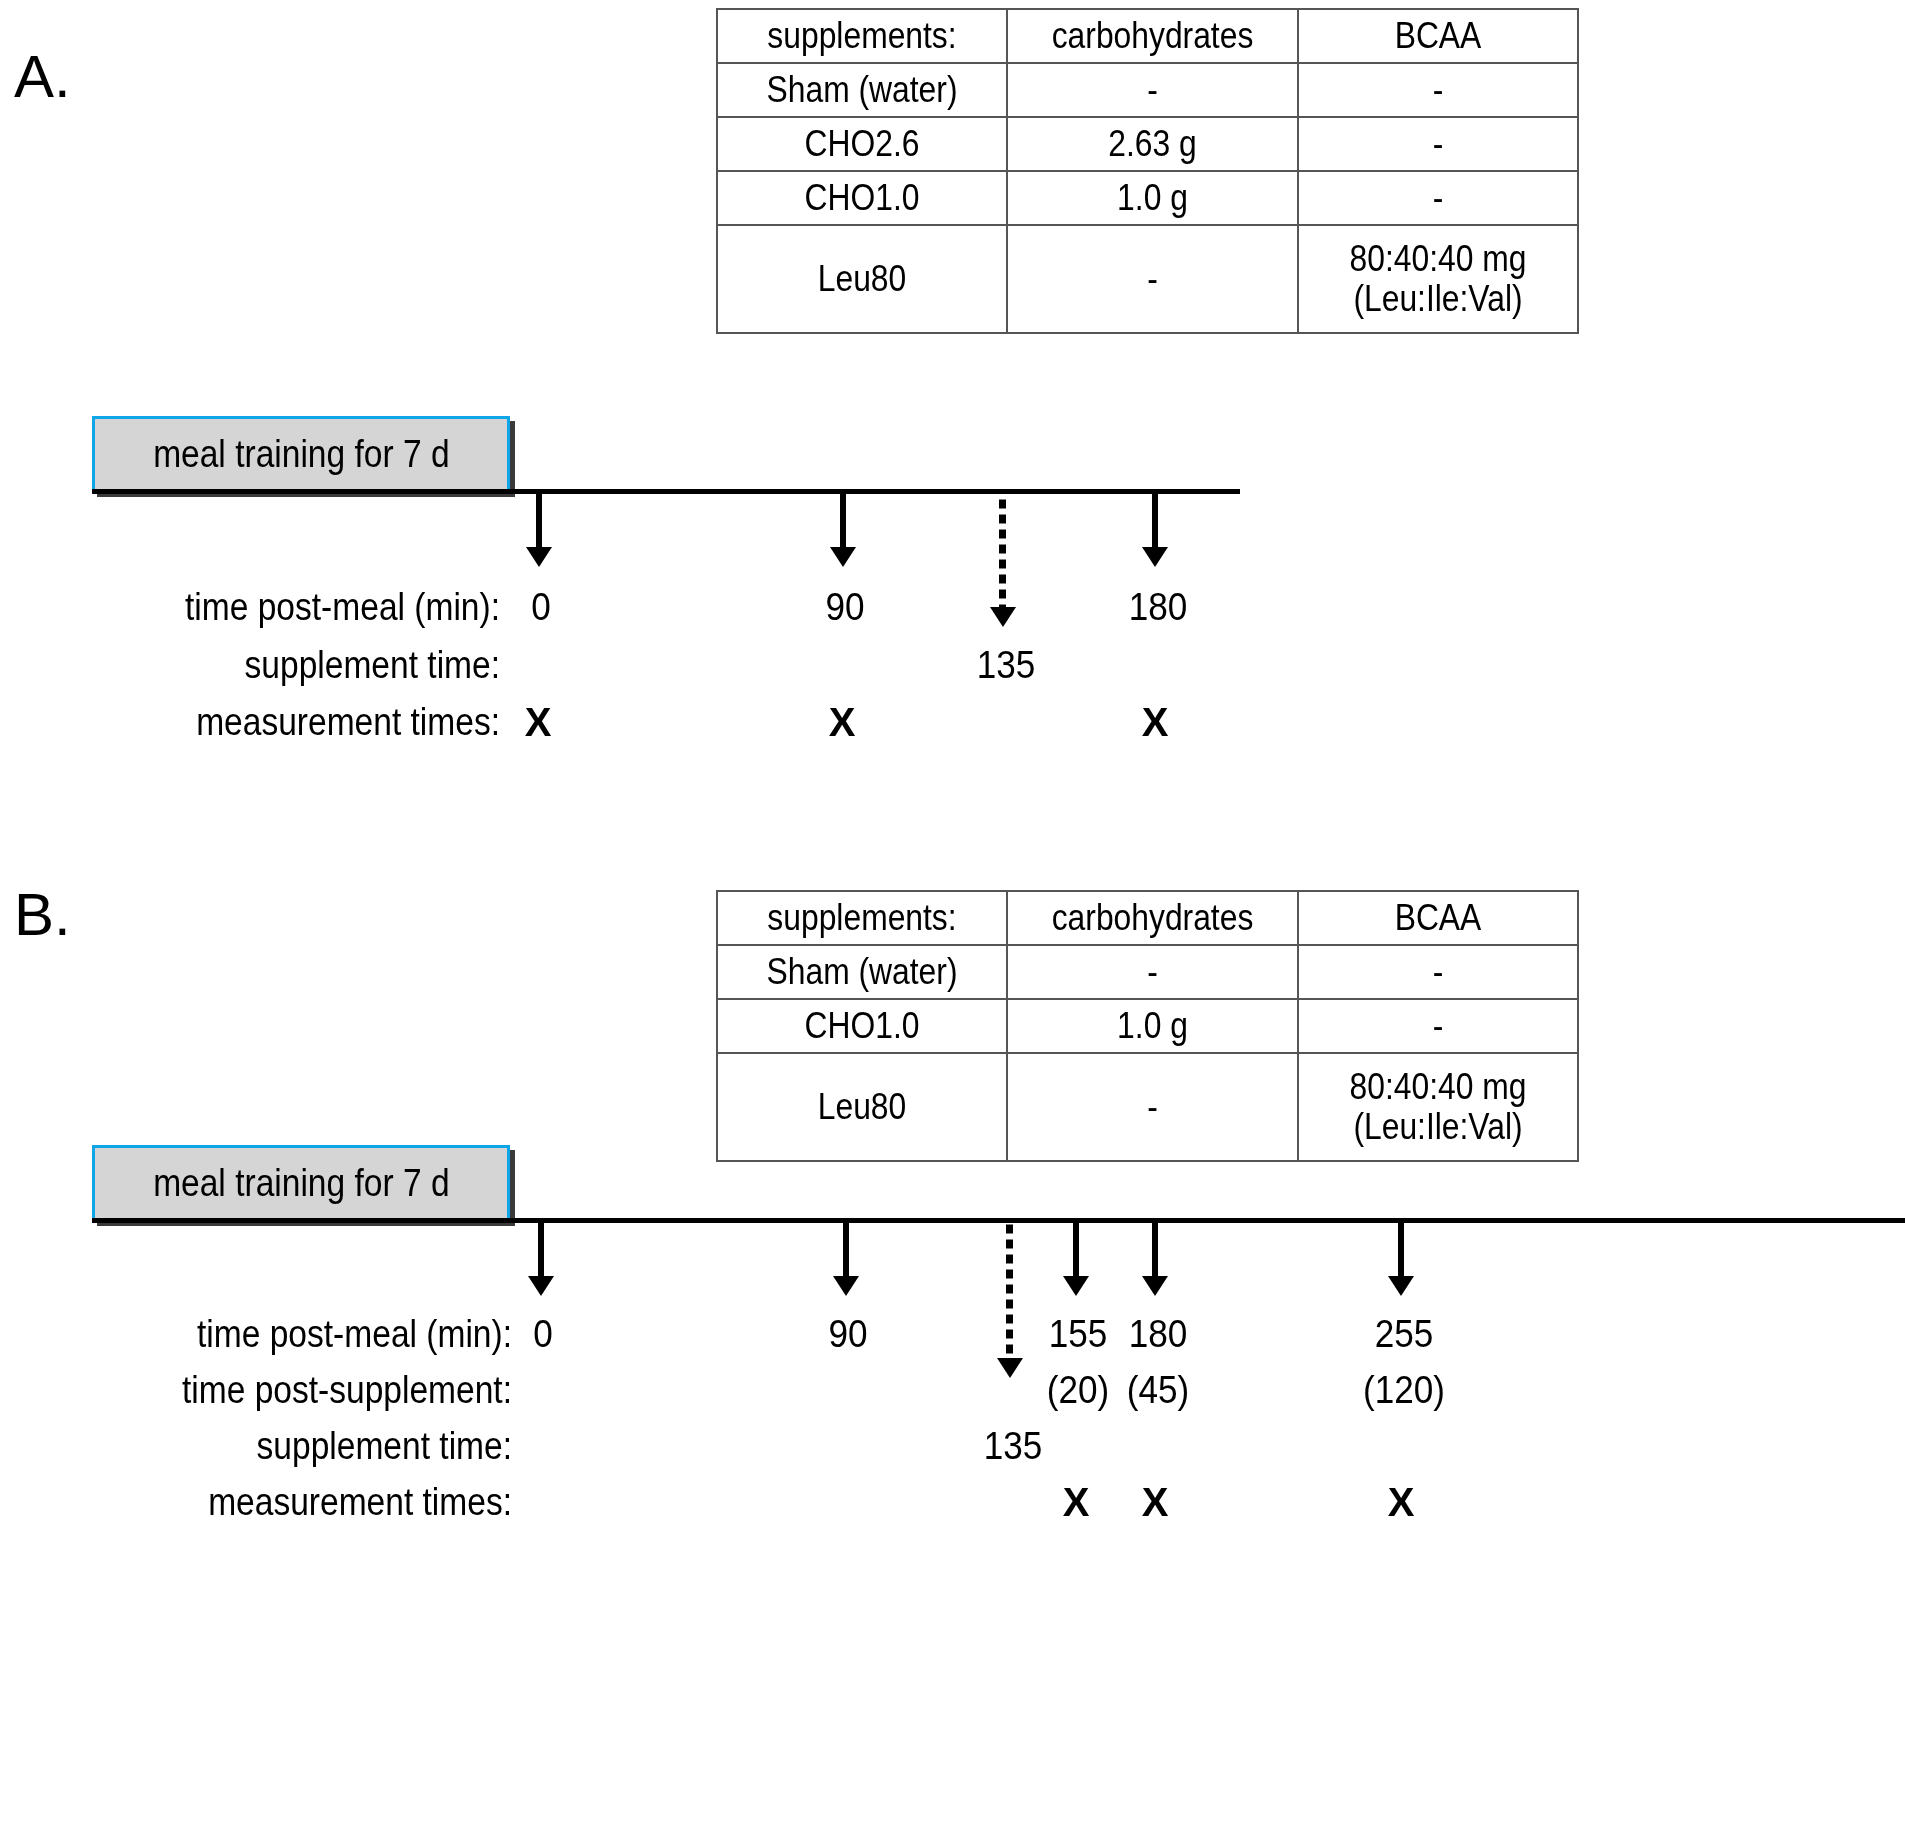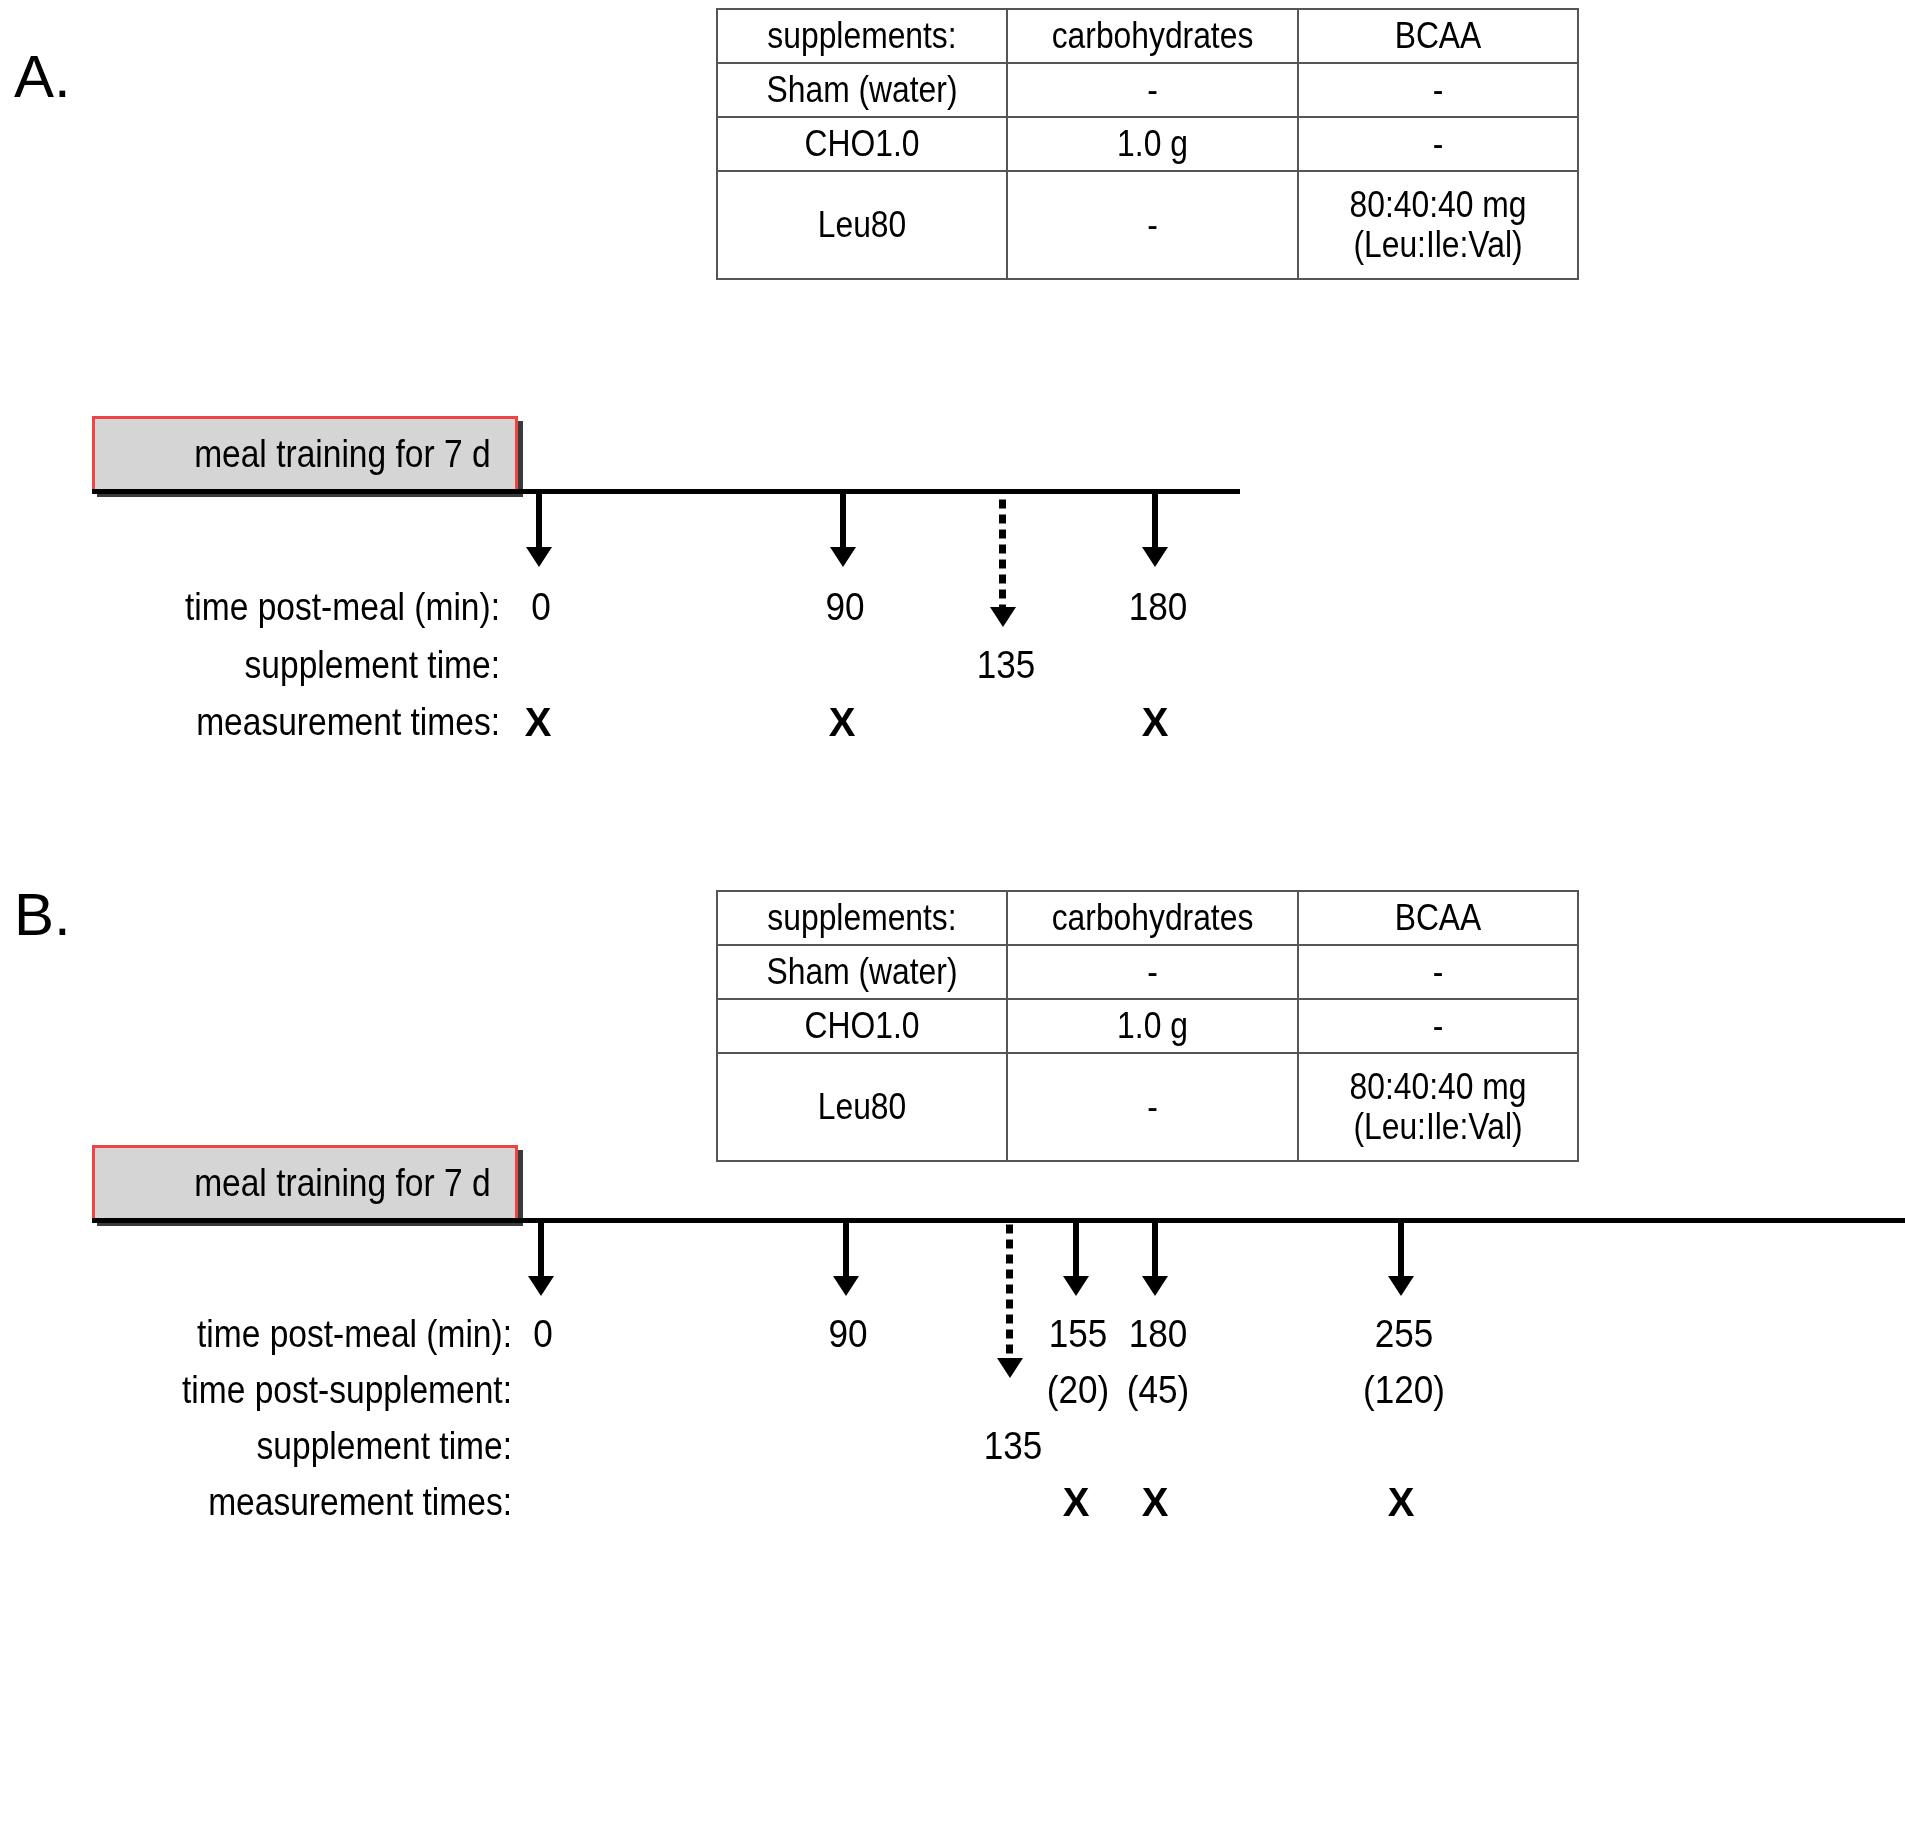--- a/index.html
+++ b/index.html
@@ -50,26 +50,25 @@
 
   
   .timeline-axis {
     position: absolute;
     height: 5px;
     background: #000;
   }
   .mealbox {
     position: absolute;
     background: #d5d5d5;
-    border: 3px solid #ef4444;
+    border: 3px solid #0ea5e9;
     box-shadow: 5px 5px 0 0 #3a3a3a;
     display: flex;
     align-items: center;
-    justify-content: flex-end;
-    padding-left: 8px;
+    justify-content: center;
   }
   .mealbox span {
     font-size: 39px;
     transform: scaleX(0.86);
     transform-origin: center;
     white-space: nowrap;
   }
 
   .arrow-solid {
     position: absolute;
@@ -142,20 +141,25 @@
     <td class="col-supp">supplements:</td>
     <td class="col-cho">carbohydrates</td>
     <td class="col-bcaa">BCAA</td>
   </tr>
   <tr>
     <td>Sham (water)</td>
     <td>-</td>
     <td>-</td>
   </tr>
   <tr>
+    <td>CHO2.6</td>
+    <td>2.63 g</td>
+    <td>-</td>
+  </tr>
+  <tr>
     <td>CHO1.0</td>
     <td>1.0 g</td>
     <td>-</td>
   </tr>
   <tr style="height:108px;">
     <td>Leu80</td>
     <td>-</td>
     <td>80:40:40 mg
 (Leu:Ile:Val)</td>
   </tr>

